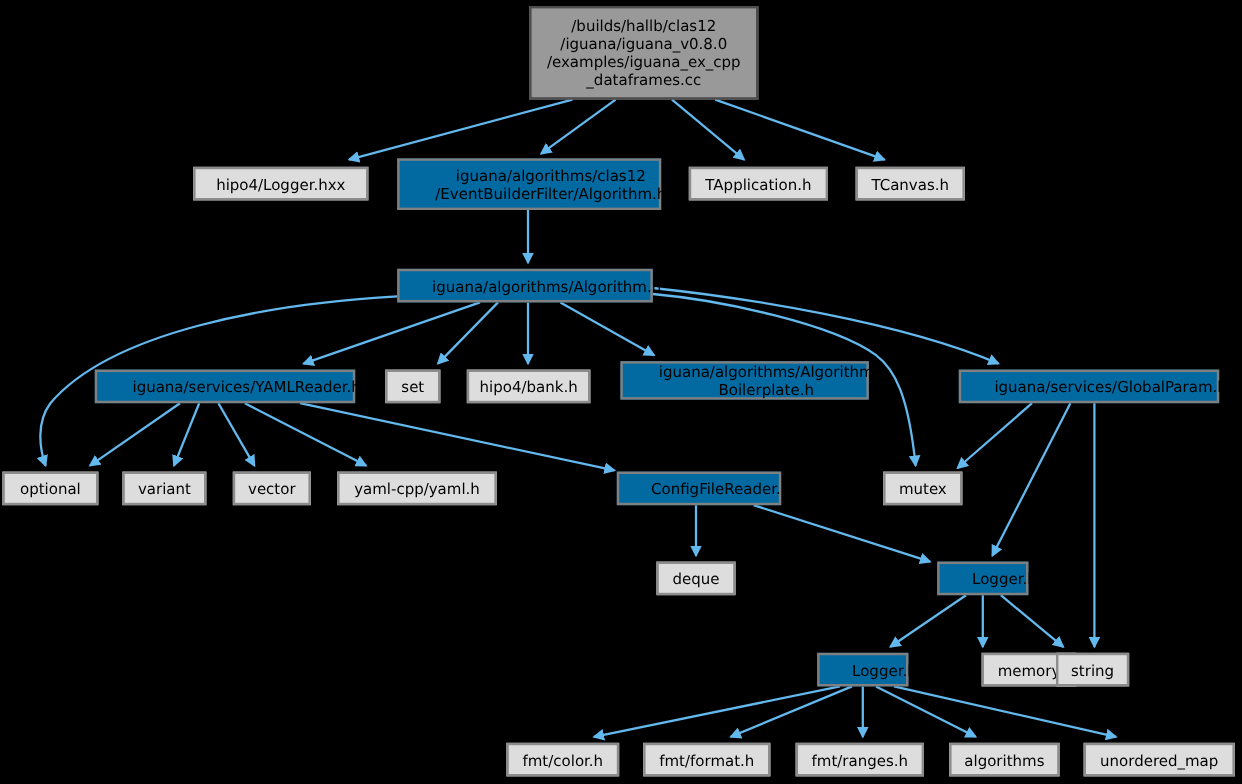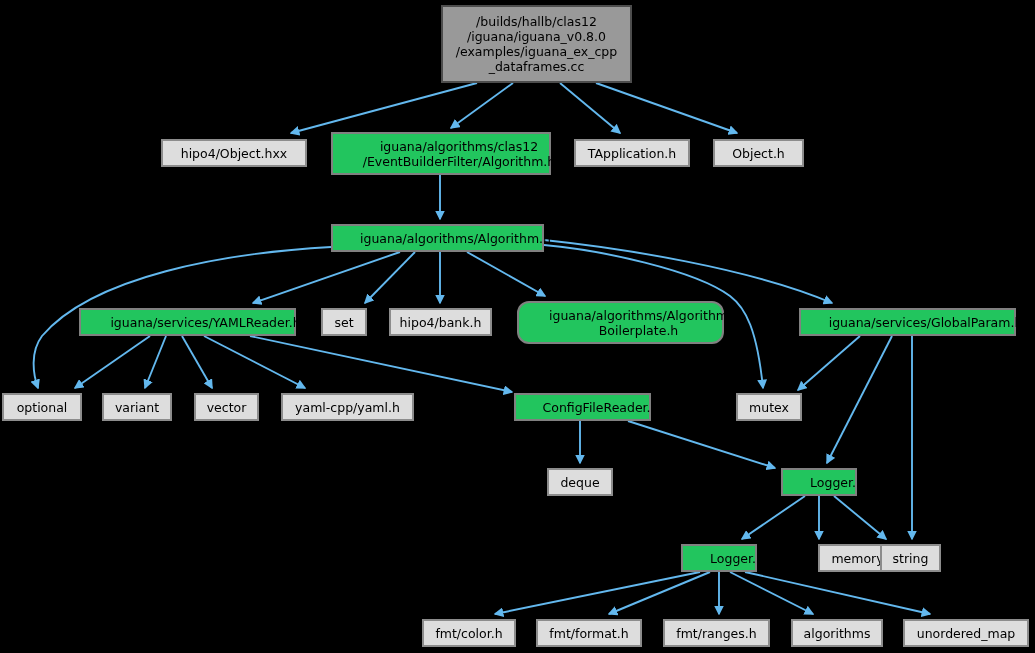--- a/index.html
+++ b/index.html
@@ -35,21 +35,21 @@
     color: #000000;
     border: 2px solid #c2410c;
     white-space: pre;
     letter-spacing: 0px;
   }
   .node.fill-gray {
     background: #dddddd;
     border-color: #8c8c8c;
   }
   .node.fill-white {
-    background: #22c55e;
+    background: #0369a1;
     border-color: #808080;
     padding-left: 36px;
   }
   .node.fill-root {
     background: #999999;
     border-color: #4d4d4d;
   }
 </style>
 </head>
 <body>
@@ -92,30 +92,30 @@
         <path d="M 719,572 L 719,614" fill="none" stroke="#63b8ee" stroke-width="1.9" marker-end="url(#arrow)"></path>
         <path d="M 730,572 L 813,614" fill="none" stroke="#63b8ee" stroke-width="1.9" marker-end="url(#arrow)"></path>
         <path d="M 745,572 L 930,614" fill="none" stroke="#63b8ee" stroke-width="1.9" marker-end="url(#arrow)"></path>
       </g>
   </svg>
   <div id="node-layer">
       <div class="node fill-root" style="left: 441px; top: 5px; width: 191px; height: 78px;">/builds/hallb/clas12
 /iguana/iguana_v0.8.0
 /examples/iguana_ex_cpp
 _dataframes.cc</div>
-      <div class="node fill-gray" style="left: 161px; top: 139px; width: 146px; height: 28px;">hipo4/Object.hxx</div>
+      <div class="node fill-gray" style="left: 161px; top: 139px; width: 146px; height: 28px;">hipo4/Logger.hxx</div>
       <div class="node fill-white" style="left: 331px; top: 132px; width: 220px; height: 43px;">iguana/algorithms/clas12
 /EventBuilderFilter/Algorithm.h</div>
       <div class="node fill-gray" style="left: 574px; top: 139px; width: 116px; height: 28px;">TApplication.h</div>
-      <div class="node fill-gray" style="left: 713px; top: 139px; width: 91px; height: 28px;">Object.h</div>
+      <div class="node fill-gray" style="left: 713px; top: 139px; width: 91px; height: 28px;">TCanvas.h</div>
       <div class="node fill-white" style="left: 331px; top: 224px; width: 213px; height: 28px;">iguana/algorithms/Algorithm.h</div>
       <div class="node fill-white" style="left: 79px; top: 308px; width: 217px; height: 28px;">iguana/services/YAMLReader.h</div>
       <div class="node fill-gray" style="left: 321px; top: 308px; width: 46px; height: 28px;">set</div>
       <div class="node fill-gray" style="left: 389px; top: 308px; width: 103px; height: 28px;">hipo4/bank.h</div>
-      <div class="node fill-white" style="left: 517px; top: 301px; width: 207px; height: 43px; border-radius: 12px;">iguana/algorithms/Algorithm
+      <div class="node fill-white" style="left: 517px; top: 301px; width: 207px; height: 32px;">iguana/algorithms/Algorithm
 Boilerplate.h</div>
       <div class="node fill-white" style="left: 799px; top: 308px; width: 217px; height: 28px;">iguana/services/GlobalParam.h</div>
       <div class="node fill-gray" style="left: 2px; top: 393px; width: 80px; height: 28px;">optional</div>
       <div class="node fill-gray" style="left: 102px; top: 393px; width: 70px; height: 28px;">variant</div>
       <div class="node fill-gray" style="left: 194px; top: 393px; width: 65px; height: 28px;">vector</div>
       <div class="node fill-gray" style="left: 281px; top: 393px; width: 133px; height: 28px;">yaml-cpp/yaml.h</div>
       <div class="node fill-white" style="left: 514px; top: 393px; width: 137px; height: 28px;">ConfigFileReader.h</div>
       <div class="node fill-gray" style="left: 736px; top: 393px; width: 66px; height: 28px;">mutex</div>
       <div class="node fill-gray" style="left: 547px; top: 468px; width: 66px; height: 28px;">deque</div>
       <div class="node fill-white" style="left: 781px; top: 468px; width: 76px; height: 28px;">Logger.h</div>

